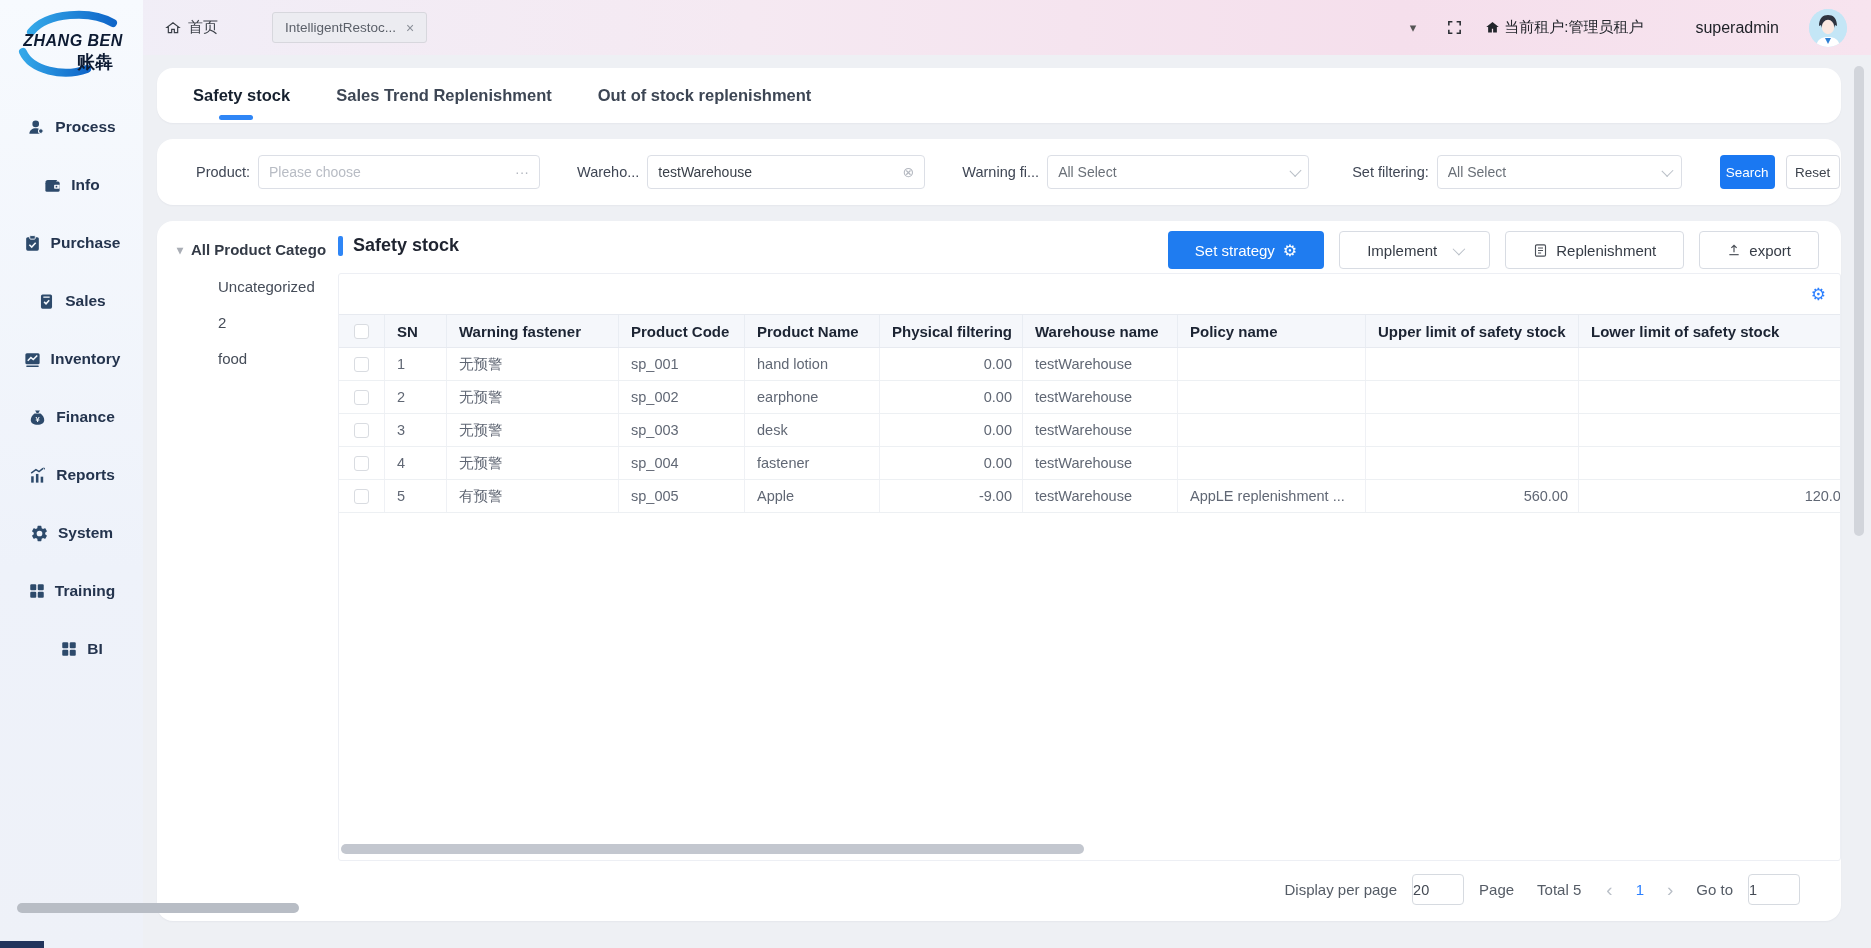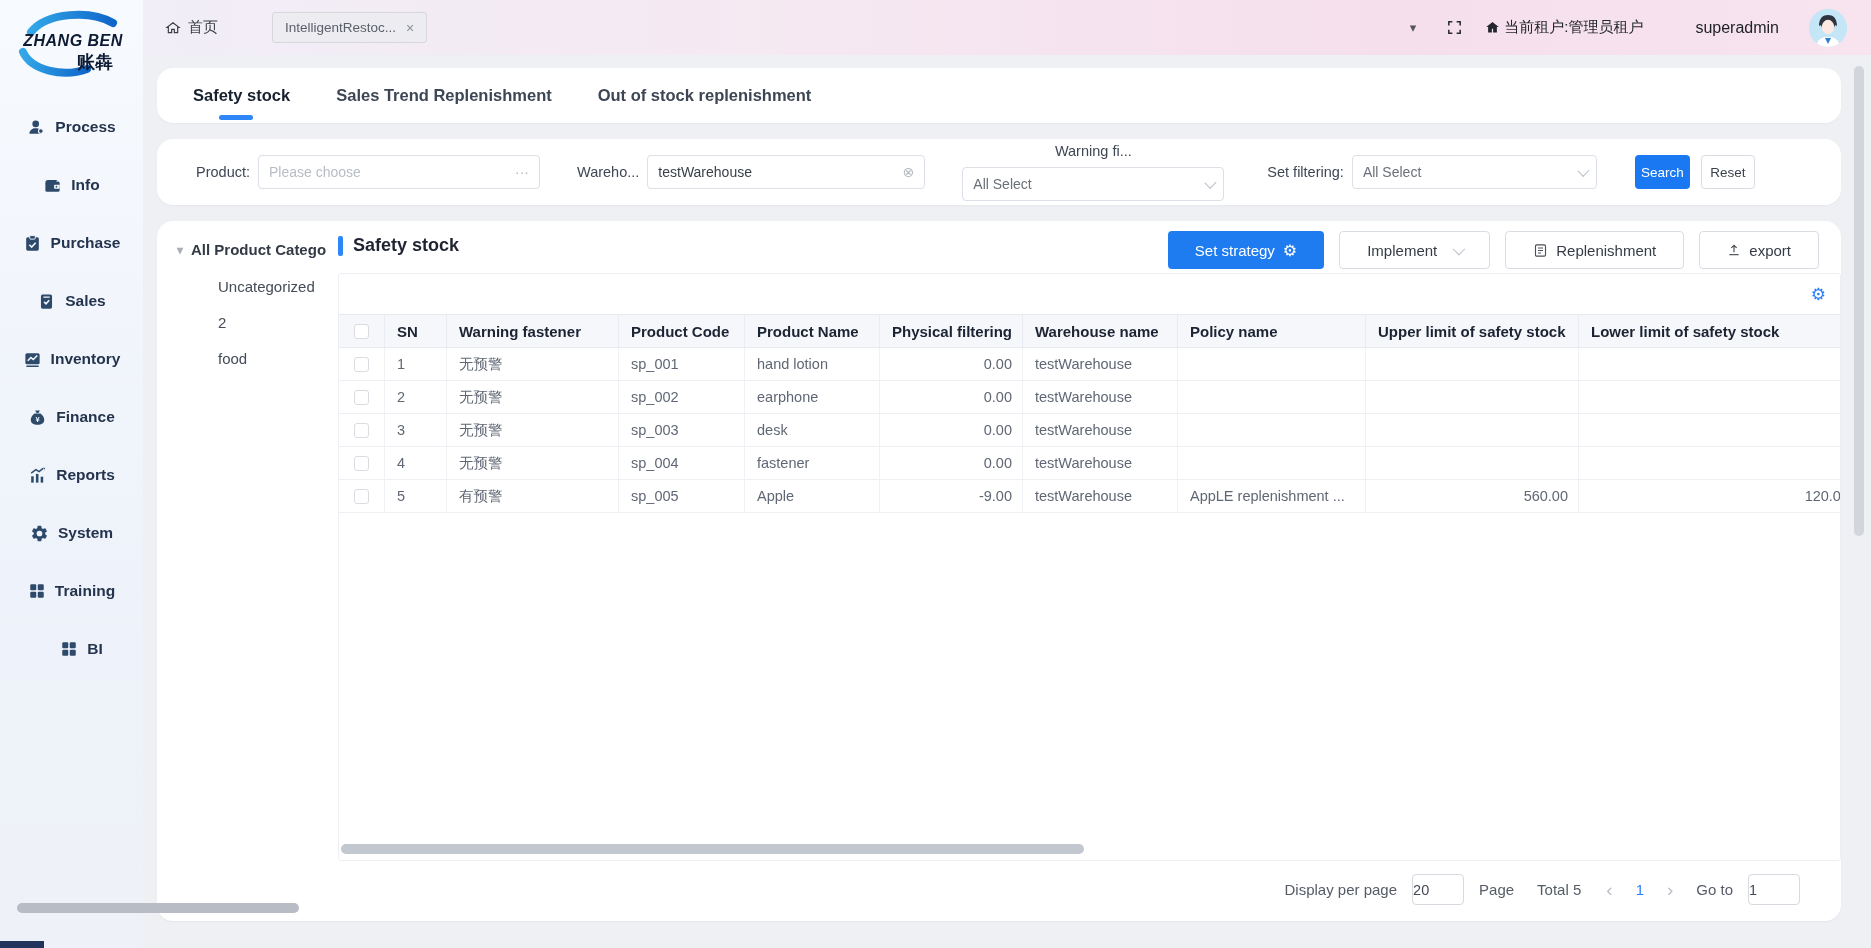--- a/index.html
+++ b/index.html
@@ -256,21 +256,21 @@
         <span class="suffix">···</span>
       </div>
     </div>
     <div class="fgroup" style="margin-left:37px;">
       <span class="flabel">Wareho...</span>
       <div class="fbox" style="width:278px;">
         <input value="testWarehouse" style="">
         <span class="suffix">⊗</span>
       </div>
     </div>
-    <div class="fgroup" style="margin-left:37px;flex-direction:column;">
+    <div class="fgroup" style="margin-left:37px;">
       <span class="flabel">Warning fi...</span>
       <div class="fbox" style="width:262px;">
         <input readonly="" style="color: rgb(106, 112, 120);" value="All Select">
         <span class="chev"></span>
       </div>
     </div>
     <div class="fgroup" style="margin-left:43px;">
       <span class="flabel">Set filtering:</span>
       <div class="fbox" style="width:245px;">
         <input readonly="" style="color: rgb(106, 112, 120);" value="All Select">

